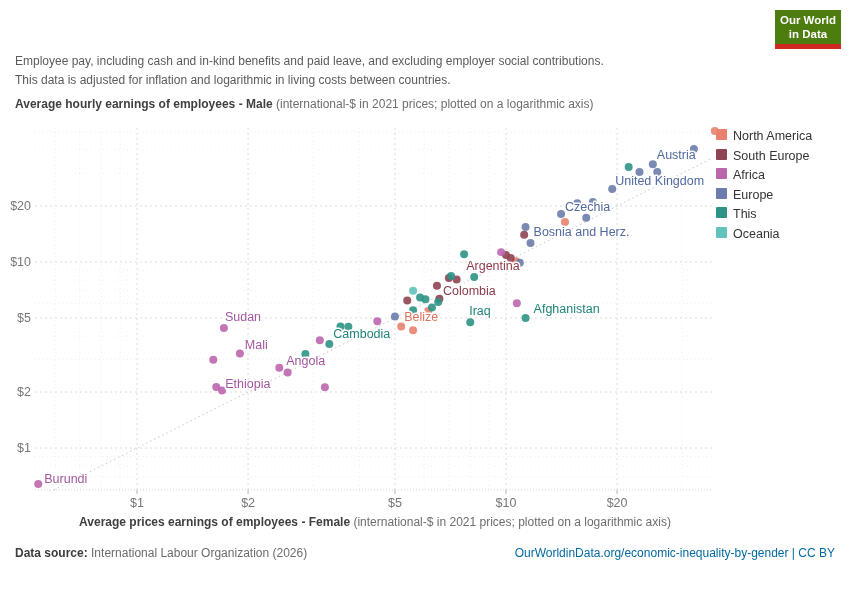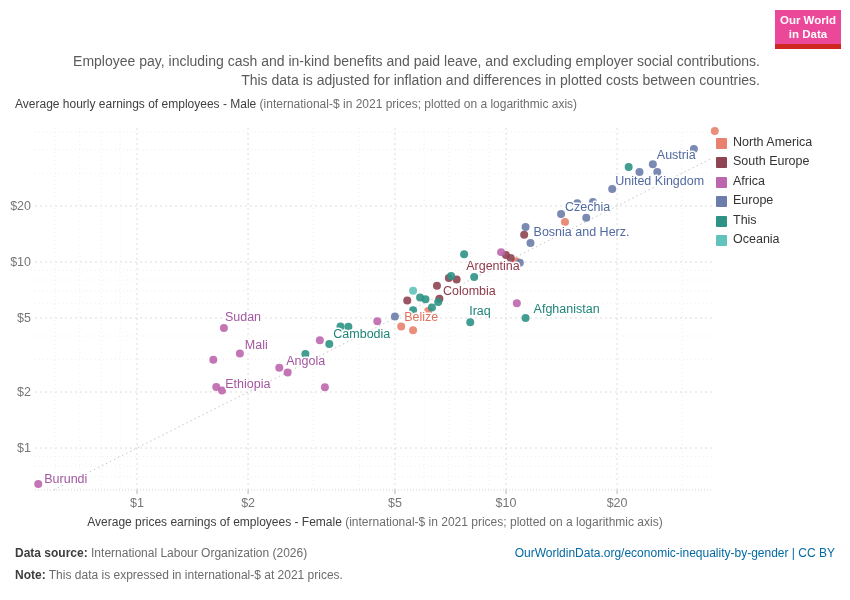--- a/index.html
+++ b/index.html
@@ -1,47 +1,47 @@
 <!DOCTYPE html>
 <html><head>
 <meta charset="utf-8">
 <style>
   html,body{margin:0;padding:0;background:#fff;}
   .page{position:relative;width:850px;height:600px;background:#fff;font-family:"Liberation Sans",sans-serif;overflow:hidden;}
   .title{position:absolute;left:15px;top:14px;width:740px;font-family:"DejaVu Serif","Liberation Serif",serif;font-weight:700;font-size:22.5px;color:#373737;letter-spacing:-0.2px;}
-  .subtitle{position:absolute;left:15px;top:52px;width:745px;font-size:14px;line-height:19px;color:#5b5b5b;text-align:right;}
+  .subtitle{position:absolute;left:15px;top:52px;width:745px;font-size:12px;line-height:19px;color:#5b5b5b;}
   .logo{position:absolute;right:9px;top:10px;width:66px;padding:4px 4px 3px 4px;text-align:center;border-bottom:5px solid;box-sizing:border-box;}
   .logo .l1,.logo .l2{color:#fff;font-size:11.5px;font-weight:700;line-height:13.5px;white-space:nowrap;}
   .axis-title-y{position:absolute;left:15px;top:97px;font-size:12px;color:#6e6e6e;}
-  .axis-title-y b,.axis-title-x b{color:#3f3f3f;font-weight:400;text-align:right;}
+  .axis-title-y b,.axis-title-x b{color:#3f3f3f;font-weight:700;text-align:right;}
   .axis-title-x{position:absolute;left:0;top:515px;width:750px;text-align:center;font-size:12px;color:#6e6e6e;}
   svg.plot{position:absolute;left:0;top:0;}
   .legend{position:absolute;left:716px;top:129px;}
-  .legend-item{display:flex;align-items:flex-end;height:19.5px;cursor:pointer;}
+  .legend-item{display:flex;align-items:flex-start;height:19.5px;cursor:pointer;}
   .legend-swatch{width:11px;height:11px;border-radius:1px;margin-right:6px;flex:0 0 auto;}
   .legend-label{font-size:12.5px;color:#333;white-space:nowrap;}
   .footer{position:absolute;left:15px;top:546px;width:820px;font-size:12px;color:#6c6c6c;text-align:center;}
   .footer-row{display:flex;justify-content:space-between;margin-bottom:8px;}
   .footer b{color:#3d3d3d;font-weight:700;}
   .credit{color:#0369a1;}
 </style>
 </head>
 <body>
 
 <div class="page">
 
 
-  <div class="logo" style="background: #ec4899; border-bottom-color: rgb(207, 39, 34);">
+  <div class="logo" style="background: #4d7c0f; border-bottom-color: rgb(207, 39, 34);">
     <div class="l1">Our World</div>
     <div class="l2">in Data</div>
   </div>
 
   <div class="subtitle">
     <div>Employee pay, including cash and in-kind benefits and paid leave, and excluding employer social contributions.</div>
-    <div>This data is adjusted for inflation and differences in plotted costs between countries.</div>
+    <div>This data is adjusted for inflation and logarithmic in living costs between countries.</div>
   </div>
 
   <div class="axis-title-y"><b>Average hourly earnings of employees - Male</b><span> (international-$ in 2021 prices; plotted on a logarithmic axis)</span></div>
 
   <svg class="plot" width="850" height="600">
       <line x1="55.1378113915645" y1="128" x2="55.1378113915645" y2="490" stroke="#efeff0" stroke-dasharray="1,3"></line>
       <line x1="79.84117676526077" y1="128" x2="79.84117676526077" y2="490" stroke="#efeff0" stroke-dasharray="1,3"></line>
       <line x1="101.24020520002719" y1="128" x2="101.24020520002719" y2="490" stroke="#efeff0" stroke-dasharray="1,3"></line>
       <line x1="120.11548598311089" y1="128" x2="120.11548598311089" y2="490" stroke="#efeff0" stroke-dasharray="1,3"></line>
       <line x1="313.0577429915554" y1="128" x2="313.0577429915554" y2="490" stroke="#efeff0" stroke-dasharray="1,3"></line>
@@ -190,18 +190,15 @@
       </div>
     </div>
 
   <div class="axis-title-x"><b>Average prices earnings of employees - Female</b><span> (international-$ in 2021 prices; plotted on a logarithmic axis)</span></div>
 
   <div class="footer">
     <div class="footer-row">
       <div><b>Data source:</b><span> International Labour Organization (2026)</span></div>
       <div class="credit">OurWorldinData.org/economic-inequality-by-gender | CC BY</div>
     </div>
-    <div class="footer-row">
-      <div><b>Note:</b><span> This data is expressed in international-$ at 2021 prices.</span></div>
-    </div>
   </div>
 
 </div>
 
 </body></html>

